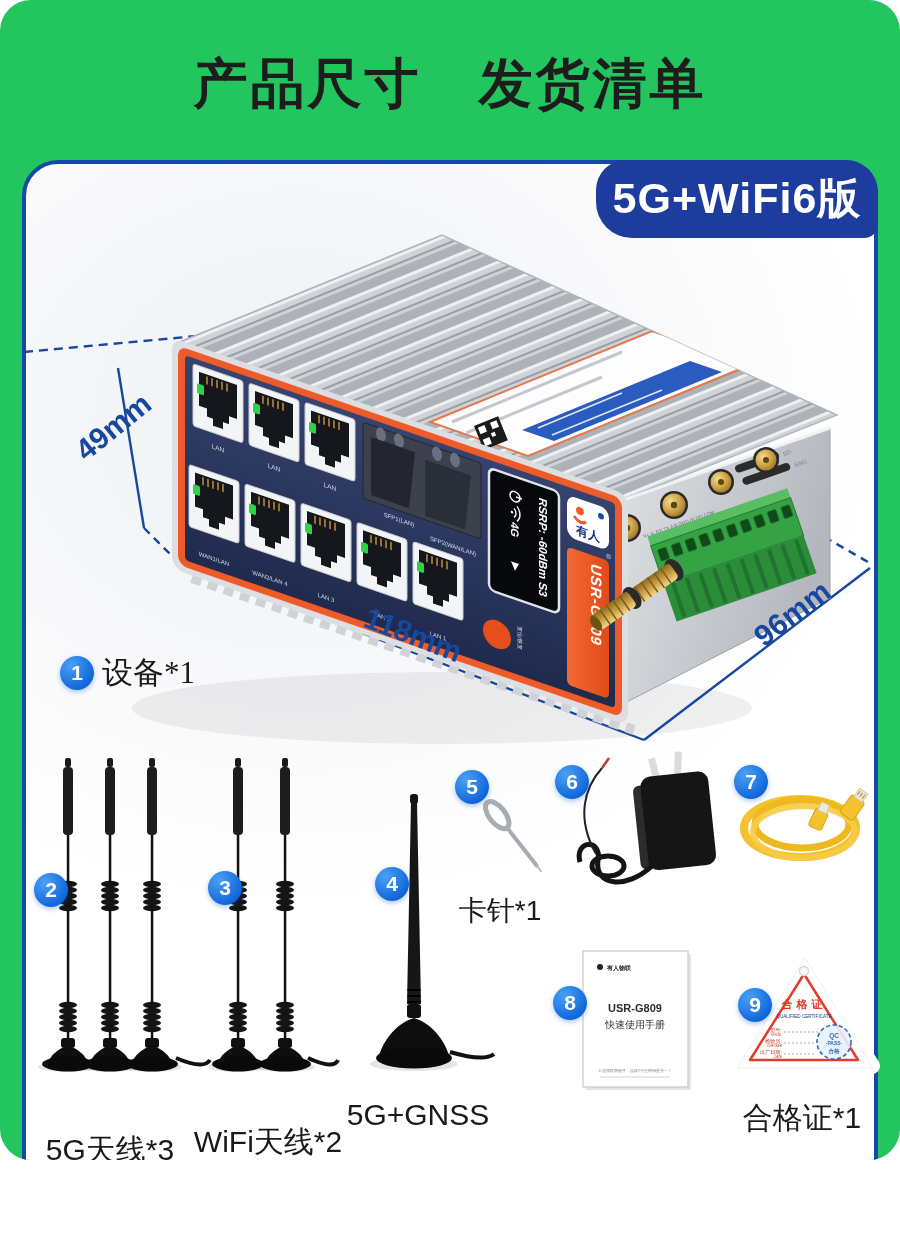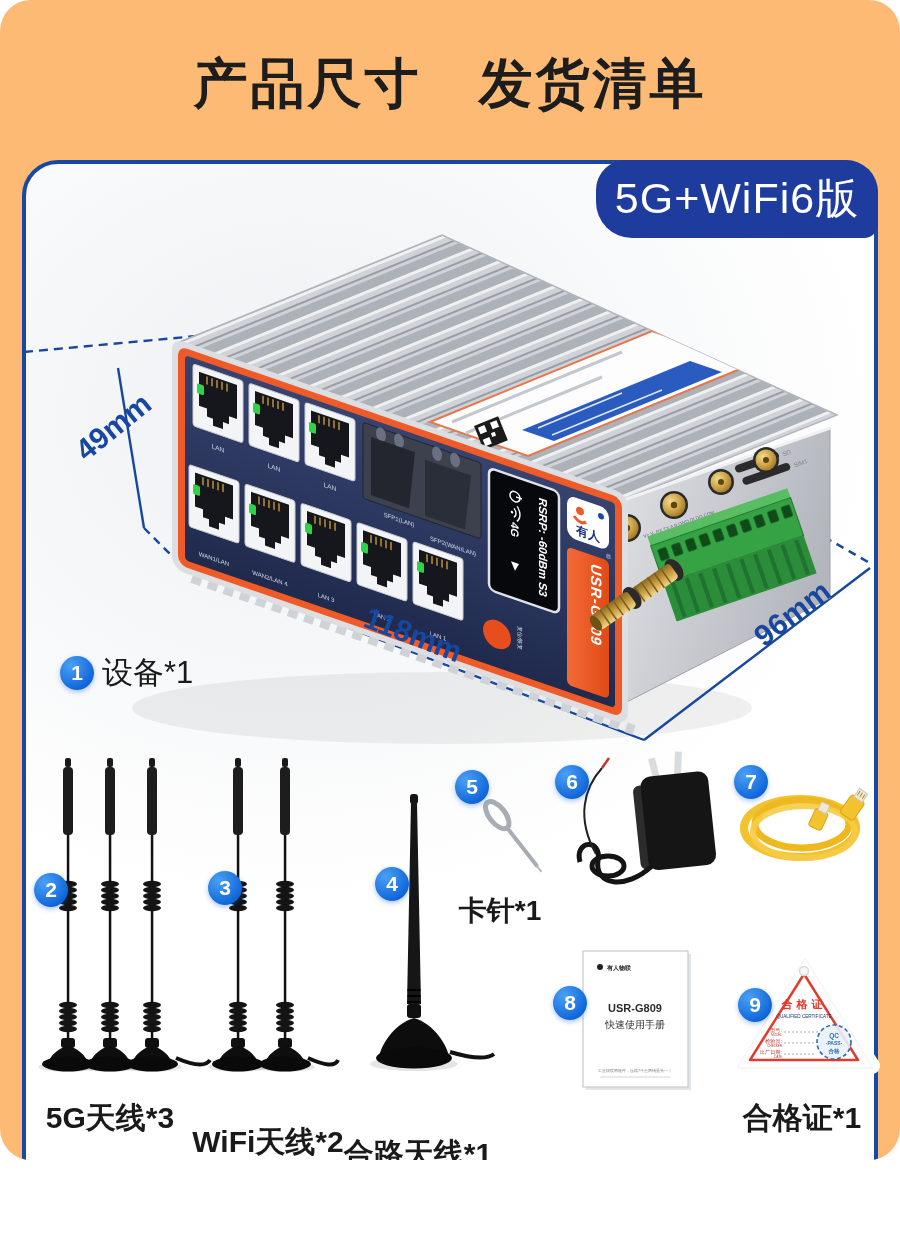--- a/index.html
+++ b/index.html
@@ -1,30 +1,30 @@
 <!DOCTYPE html>
 <html><head>
 <meta charset="utf-8">
 <style>
   html,body{margin:0;padding:0;background:#fff;}
-  .stage{position:relative;width:900px;height:1160px;background:#fdba74;
+  .stage{position:relative;width:900px;height:1160px;background:#22c55e;
          font-family:"Liberation Sans",sans-serif;overflow:hidden;border-radius:31px;}
   .abs{position:absolute;}
   .title{left:0;top:48px;width:900px;text-align:center;font-size:54px;font-weight:800;
          color:#1d1d1d;letter-spacing:3px;}
   .card{left:22px;top:160px;width:848px;height:1058px;border:4px solid #1648a8;border-radius:36px;
         background:radial-gradient(120% 80% at 32% 24%, #eef0f3 0%, #ffffff 58%);}
   .version-badge{left:596px;top:160px;width:282px;height:78px;background:#1e3c9e;
         border-radius:30px 32px 14px 36px;display:flex;align-items:center;justify-content:center;
-        color:#fff;font-size:43px;font-weight:400;letter-spacing:1px;}
+        color:#fff;font-size:43px;font-weight:700;letter-spacing:1px;}
   .num-badge{width:34px;height:34px;border-radius:50%;color:#fff;font-size:21px;font-weight:800;
         display:flex;align-items:center;justify-content:center;
         background:radial-gradient(circle at 32% 28%, #4aa0f5 0%, #0e64d8 75%);
         box-shadow:0 2px 5px rgba(13,90,200,.35);}
-  .item-label{font-size:30px;color:#1a1a1a;font-weight:700;text-align:center;}
+  .item-label{font-size:30px;color:#1a1a1a;font-weight:400;text-align:center;}
   .device-label{font-size:31px;color:#1a1a1a;font-weight:500;}
   svg text{font-family:"Liberation Sans",sans-serif;}
 </style>
 </head>
 <body>
 
 <div class="stage">
 
   <div class="abs title">产品尺寸　发货清单</div>
 
@@ -315,32 +315,32 @@
     </g>
 
     <text transform="translate(64,302) rotate(-39)" font-size="30" font-weight="600" fill="#17479e">49mm</text>
     <text transform="translate(340,466) rotate(21)" font-size="30" font-weight="600" fill="#17479e">118mm</text>
     <text transform="translate(742,488) rotate(-37.5)" font-size="30" font-weight="600" fill="#17479e">96mm</text>
   </svg>
 
   <div class="abs num-badge" style="left:60px;top:656px;">
       <span>1</span>
     </div>
-  <div class="abs device-label" style="left:102px;top:652px;">设备*1</div>
+  <div class="abs device-label" style="left:102px;top:652px;font-family:Liberation Serif, serif;">设备*1</div>
 
   <svg class="abs" style="left:28px;top:758px;" width="185" height="315" viewBox="0 0 185 315">
     <use href="#magant" x="0" y="0"></use>
       <use href="#magant" x="42" y="0"></use>
       <use href="#magant" x="84" y="0"></use>
     <path d="M148,300 q28,12 34,2" stroke="#111" stroke-width="4" fill="none"></path>
   </svg>
   <div class="abs num-badge" style="left:34px;top:873px;">
       <span>2</span>
     </div>
-  <div class="abs item-label" style="left:10px;top:1098px;width:200px;">5G天线*3</div>
+  <div class="abs item-label" style="left:10px;top:1130px;width:200px;">5G天线*3</div>
 
   <svg class="abs" style="left:190px;top:758px;" width="150" height="315" viewBox="0 0 150 315">
     <use href="#magant" x="8" y="0"></use>
       <use href="#magant" x="55" y="0"></use>
     <path d="M118,300 q26,12 30,2" stroke="#111" stroke-width="4" fill="none"></path>
   </svg>
   <div class="abs num-badge" style="left:208px;top:871px;">
       <span>3</span>
     </div>
   <div class="abs item-label" style="left:168px;top:1098px;width:200px;margin-top:24px;">WiFi天线*2</div>
@@ -355,21 +355,21 @@
       </g>
     <rect x="55" y="212" width="14" height="14" rx="3" fill="#101010"></rect>
     <ellipse cx="62" cy="272" rx="44" ry="7" fill="rgba(0,0,0,0.10)"></ellipse>
     <path d="M62,226 C42,232 30,252 27,264 L97,264 C94,252 82,232 62,226 Z" fill="#0d0d0d"></path>
     <ellipse cx="62" cy="266" rx="38" ry="10.5" fill="#0a0a0a"></ellipse>
     <path d="M98,260 q34,10 44,2" stroke="#111" stroke-width="4" fill="none"></path>
   </svg>
   <div class="abs num-badge" style="left:375px;top:867px;">
       <span>4</span>
     </div>
-  <div class="abs item-label" style="left:318px;top:1134px;width:200px;">合路天线*1</div>
+  <div class="abs item-label" style="left:318px;top:1098px;width:200px;">5G+GNSS</div>
 
   <svg class="abs" style="left:450px;top:792px;" width="110" height="95" viewBox="0 0 110 95">
     <g transform="translate(62,42) rotate(-38)">
       <ellipse cx="0" cy="-24" rx="8" ry="16" stroke="#a8adb3" stroke-width="5" fill="none"></ellipse>
       <line x1="0" y1="-8" x2="0" y2="40" stroke="#a8adb3" stroke-width="4" stroke-linecap="round"></line>
       <line x1="0" y1="40" x2="0" y2="48" stroke="#b7bcc2" stroke-width="2"></line>
     </g>
   </svg>
   <div class="abs num-badge" style="left:455px;top:770px;">
       <span>5</span>

